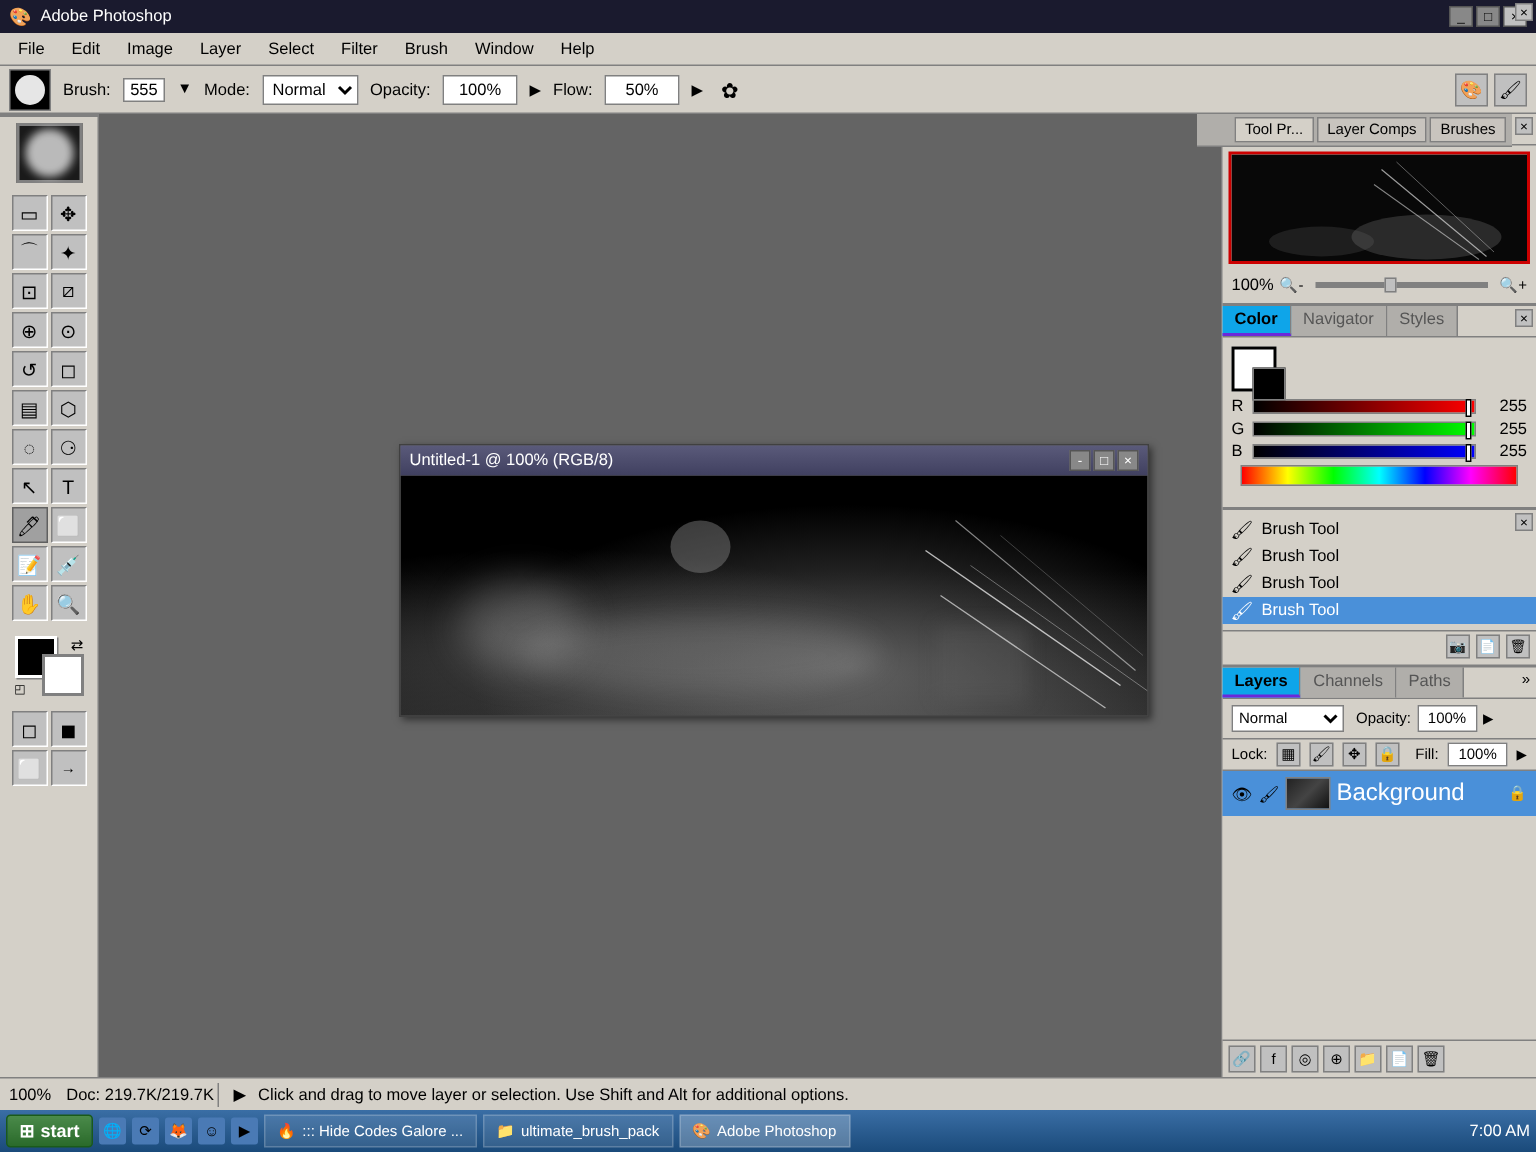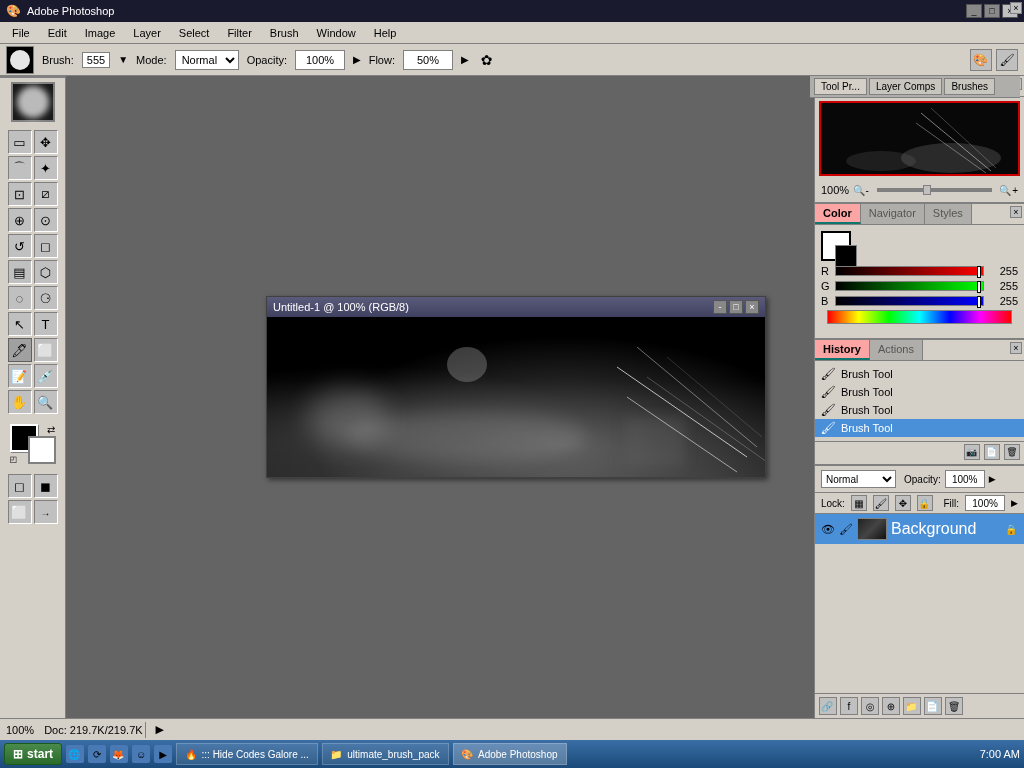--- a/index.html
+++ b/index.html
@@ -149,21 +149,21 @@
       display: flex; align-items: center; justify-content: center; cursor: pointer;
     }
     .panel-tabs {
       display: flex; background: #d4d0c8; border-bottom: 1px solid #808080;
     }
     .panel-tab {
       padding: 3px 8px; font-size: 11px; cursor: pointer; color: #000;
       border-right: 1px solid #808080;
     }
     .panel-tab.active {
-      background: #fca5a5; font-weight: bold; border-bottom: 2px solid #0f766e;
+      background: #0ea5e9; font-weight: bold; border-bottom: 2px solid #6d28d9;
     }
     .panel-tab.inactive { background: #b0aeaa; color: #555; }
     .panel-expand { padding: 3px 4px; margin-left: auto; font-size: 10px; cursor: pointer; }
     #navigator-preview {
       width: calc(100% - 8px); height: 75px; margin: 4px;
       background: #000; border: 2px solid #c00; position: relative; overflow: hidden;
     }
     .nav-preview-content {
       width: 100%; height: 100%;
       background: radial-gradient(ellipse at 70% 80%, rgba(180,180,180,0.4) 0%, transparent 60%),
@@ -383,21 +383,21 @@
   <span class="options-label">Flow:</span>
   <input class="options-input" type="text" value="50%" style="">
   <span style="font-size:10px;cursor:pointer;">▶</span>
   <span style="font-size:14px;cursor:pointer;margin-left:4px;">✿</span>
   <div style="margin-left:auto;display:flex;gap:4px;">
     <div style="width:22px;height:22px;background:#c0c0c0;border:1px solid #808080;display:flex;align-items:center;justify-content:center;cursor:pointer;font-size:12px;">🎨</div>
     <div style="width:22px;height:22px;background:#c0c0c0;border:1px solid #808080;display:flex;align-items:center;justify-content:center;cursor:pointer;font-size:12px;">🖌</div>
   </div>
 </div>
 
-<div id="tool-panel-tabs" style="position:absolute;top:76px;right:4px;width:210px;display:flex;background:#b0aeaa;padding:2px 4px;gap:2px;border-bottom:1px solid #808080;z-index:10;">
+<div id="tool-panel-tabs" style="position:absolute;top:76px;right:16px;width:210px;display:flex;background:#b0aeaa;padding:2px 4px;gap:2px;border-bottom:1px solid #808080;z-index:10;justify-content:flex-end;">
   <div class="tpt-tab active">Tool Pr...</div>
   <div class="tpt-tab">Layer Comps</div>
   <div class="tpt-tab">Brushes</div>
 </div>
 
 <div id="main-layout" style="height:calc(100vh - 22px - 22px - 32px - 22px - 28px); display:flex;">
 
   <div id="toolbox">
 
     <div style="width:44px;height:40px;background:#1a1a1a;border:2px solid #808080;margin-bottom:6px;display:flex;align-items:center;justify-content:center;">
@@ -564,25 +564,20 @@
             <div class="channel-thumb"></div>
           </div>
           <span class="channel-value">255</span>
         </div>
         <div class="color-spectrum"></div>
       </div>
     </div>
 
     <div class="panel-section" style="padding-bottom:2px;">
       <div class="panel-close">×</div>
-      <div class="panel-tabs">
-        <div class="panel-tab active">History</div>
-        <div class="panel-tab inactive">Actions</div>
-        <div class="panel-expand">»</div>
-      </div>
       <div class="history-list">
         <div class="history-item">
           <div class="history-icon">🖌</div>
           <span>Brush Tool</span>
         </div>
         <div class="history-item">
           <div class="history-icon">🖌</div>
           <span>Brush Tool</span>
         </div>
         <div class="history-item">
@@ -596,20 +591,26 @@
       </div>
       <div class="history-actions">
         <div class="history-action-btn">📷</div>
         <div class="history-action-btn">📄</div>
         <div class="history-action-btn">🗑</div>
       </div>
     </div>
 
     <div id="layers-panel">
       <div class="panel-close" style="position:absolute;top:2px;right:2px;width:12px;height:12px;background:#c0c0c0;border:1px solid #808080;font-size:9px;display:flex;align-items:center;justify-content:center;cursor:pointer;z-index:5;">×</div>
+      <div class="panel-tabs">
+        <div class="panel-tab active">Layers</div>
+        <div class="panel-tab inactive">Channels</div>
+        <div class="panel-tab inactive">Paths</div>
+        <div class="panel-expand">»</div>
+      </div>
       <div class="layers-options">
         <select class="blend-select">
           <option>Normal</option>
           <option>Multiply</option>
           <option>Screen</option>
         </select>
         <span style="margin-left:4px;" class="opacity-label">Opacity:</span>
         <input class="opacity-value" type="text" value="100%" style="">
         <span style="font-size:9px;cursor:pointer;">▶</span>
       </div>
@@ -643,20 +644,21 @@
     </div>
 
   </div>
 </div>
 
 <div id="status-bar">
   <span class="status-zoom">100%</span>
   <span class="status-doc">Doc: 219.7K/219.7K</span>
   <div class="status-sep"></div>
   <span style="font-size:11px;cursor:pointer;margin-right:8px;">▶</span>
+  <span class="status-msg">Click and drag to move layer or selection.  Use Shift and Alt for additional options.</span>
 </div>
 
 <div id="taskbar">
   <div id="start-btn">
     <span>⊞</span>
     <span>start</span>
   </div>
   <div class="taskbar-icon">🌐</div>
   <div class="taskbar-icon">⟳</div>
   <div class="taskbar-icon">🦊</div>

